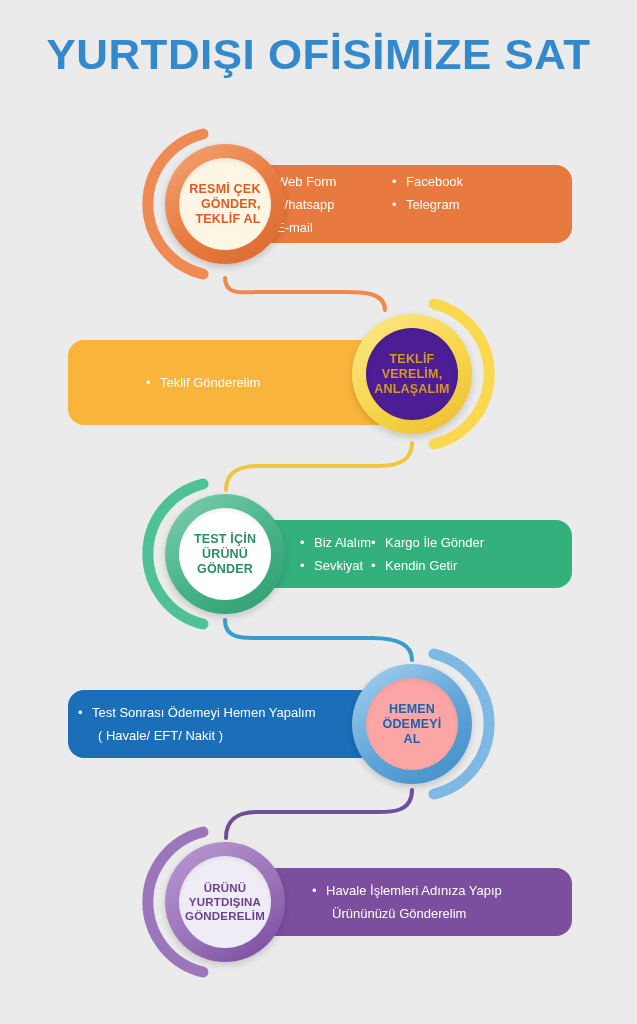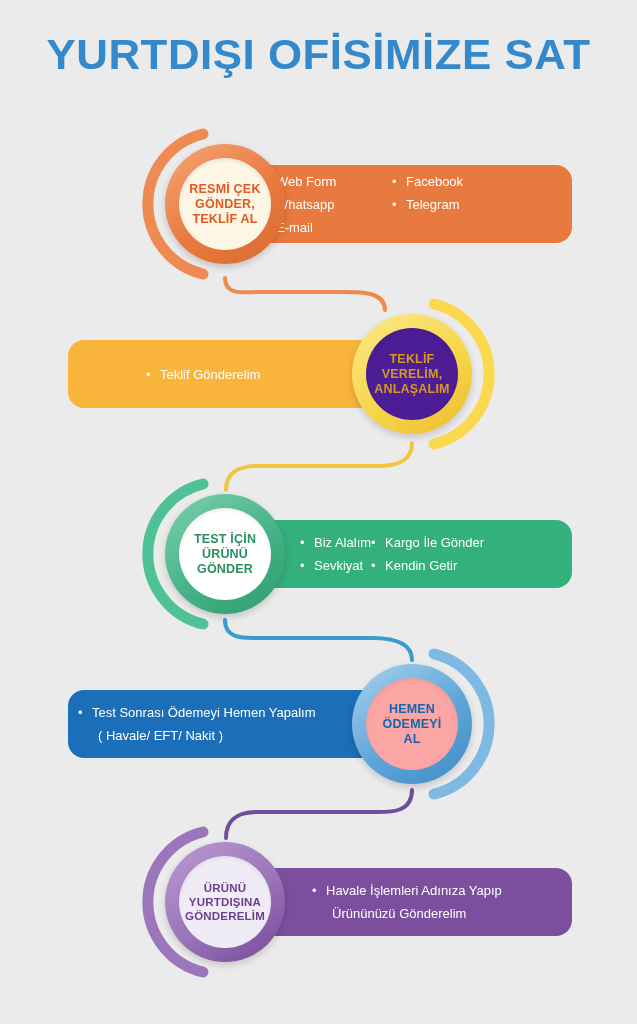--- a/index.html
+++ b/index.html
@@ -103,32 +103,32 @@
             <li>Telegram</li>
           </ul>
         </div>
       </div>
     </div>
     <div class="node" style="left:165px;top:4px;">
       <svg class="arc" viewBox="0 0 168 168">
         <path d="M62 14 A72 72 0 0 0 62 154" fill="none" stroke="#f08a53" stroke-width="11" stroke-linecap="round"></path>
       </svg>
       <div class="ring" style="background:linear-gradient(145deg,#f5a675,#e8793f 55%,#d96a30);box-shadow:0 3px 7px rgba(0,0,0,.18);"></div>
-      <div class="inner" style="background:#fdf6e4;color:#e05a22;box-shadow:inset 0 2px 4px rgba(0,0,0,.08);">
+      <div class="inner" style="background:#fdf6e4;color:#e05a22;box-shadow:inset 0 2px 4px rgba(0,0,0,.08);text-align:right;">
         <span>
           <span>RESMİ ÇEK</span><br>
           <span>GÖNDER,</span><br>
           <span>TEKLİF AL</span>
         </span>
       </div>
     </div>
   </div>
 
   <div class="step" style="top:312px;">
-    <div class="bar" style="left:68px;top:28px;width:350px;height:68px;background:#f9b43c;padding:0 0 0 78px;">
+    <div class="bar" style="left:68px;top:28px;width:350px;height:85px;background:#f9b43c;padding:0 0 0 78px;">
       <div class="cols">
         <div class="col">
           <ul>
             <li>Teklif Gönderelim</li>
           </ul>
         </div>
       </div>
     </div>
     <div class="node" style="left:352px;top:2px;">
       <svg class="arc" viewBox="0 0 168 168">

